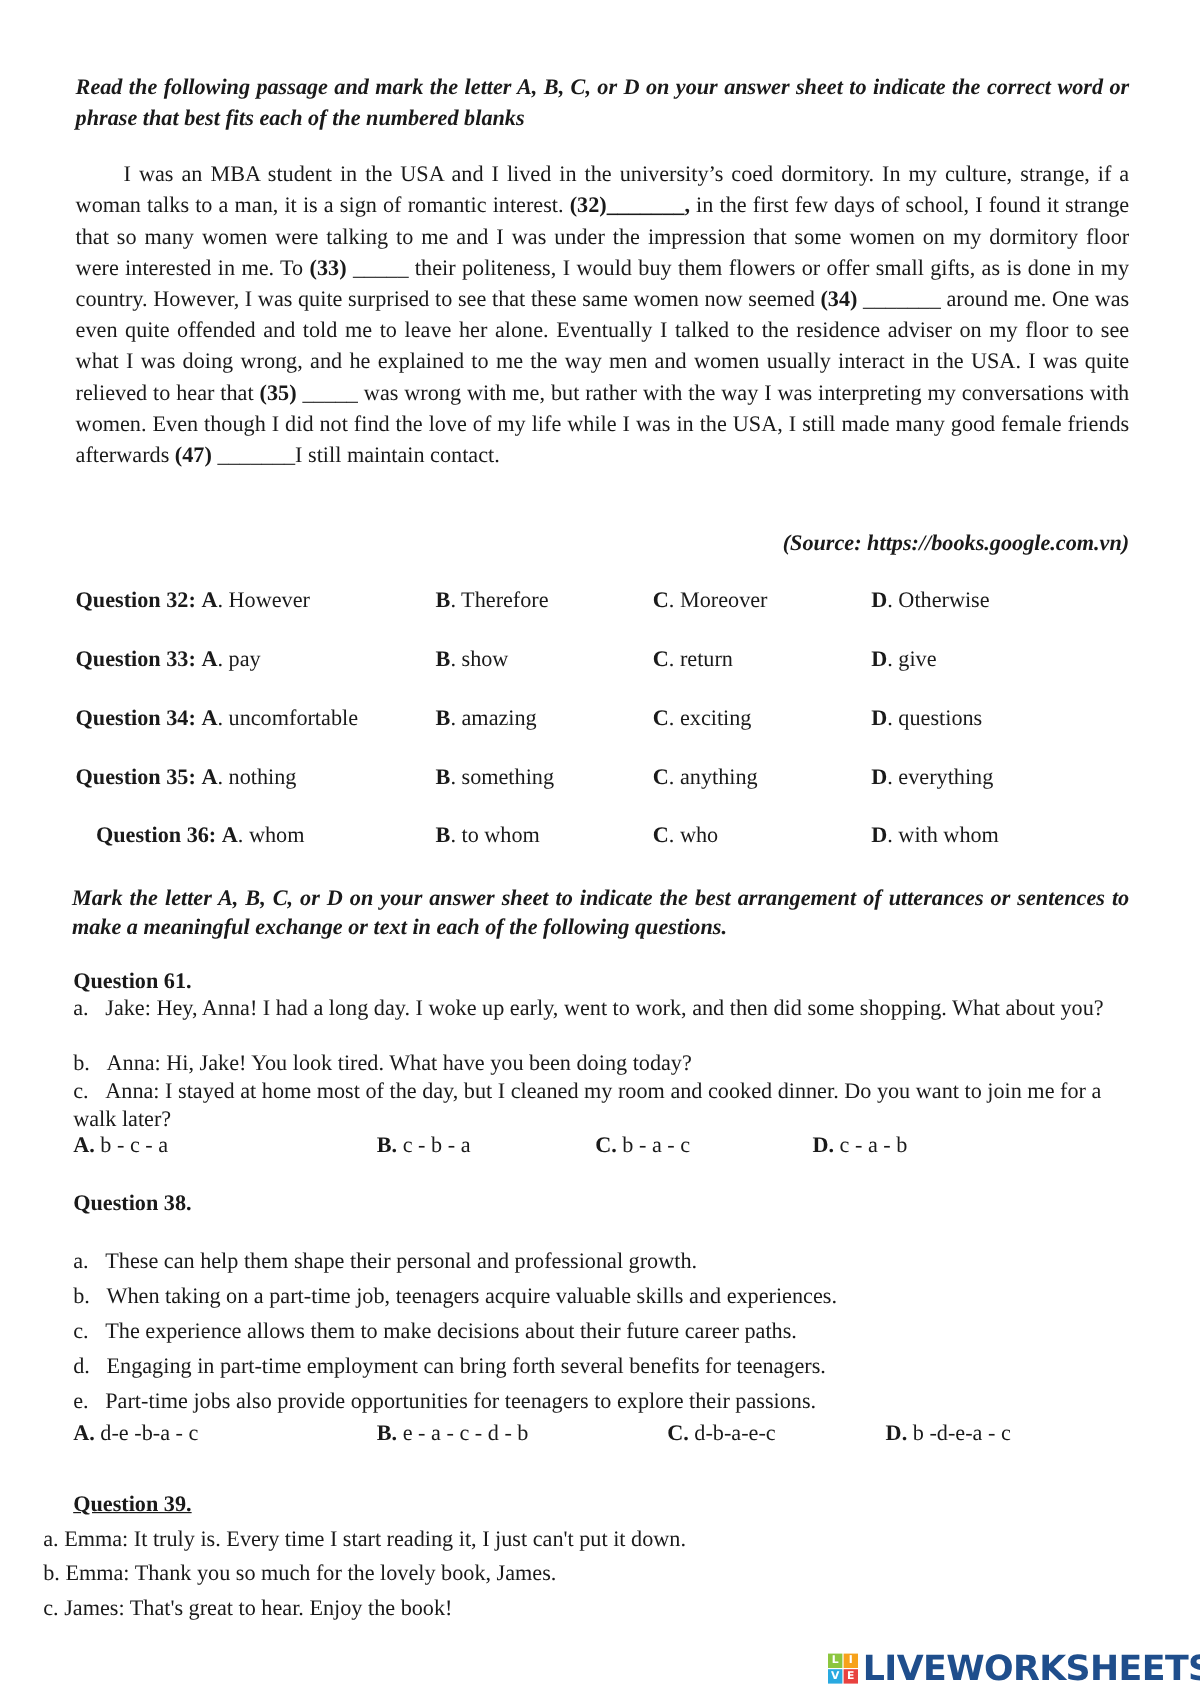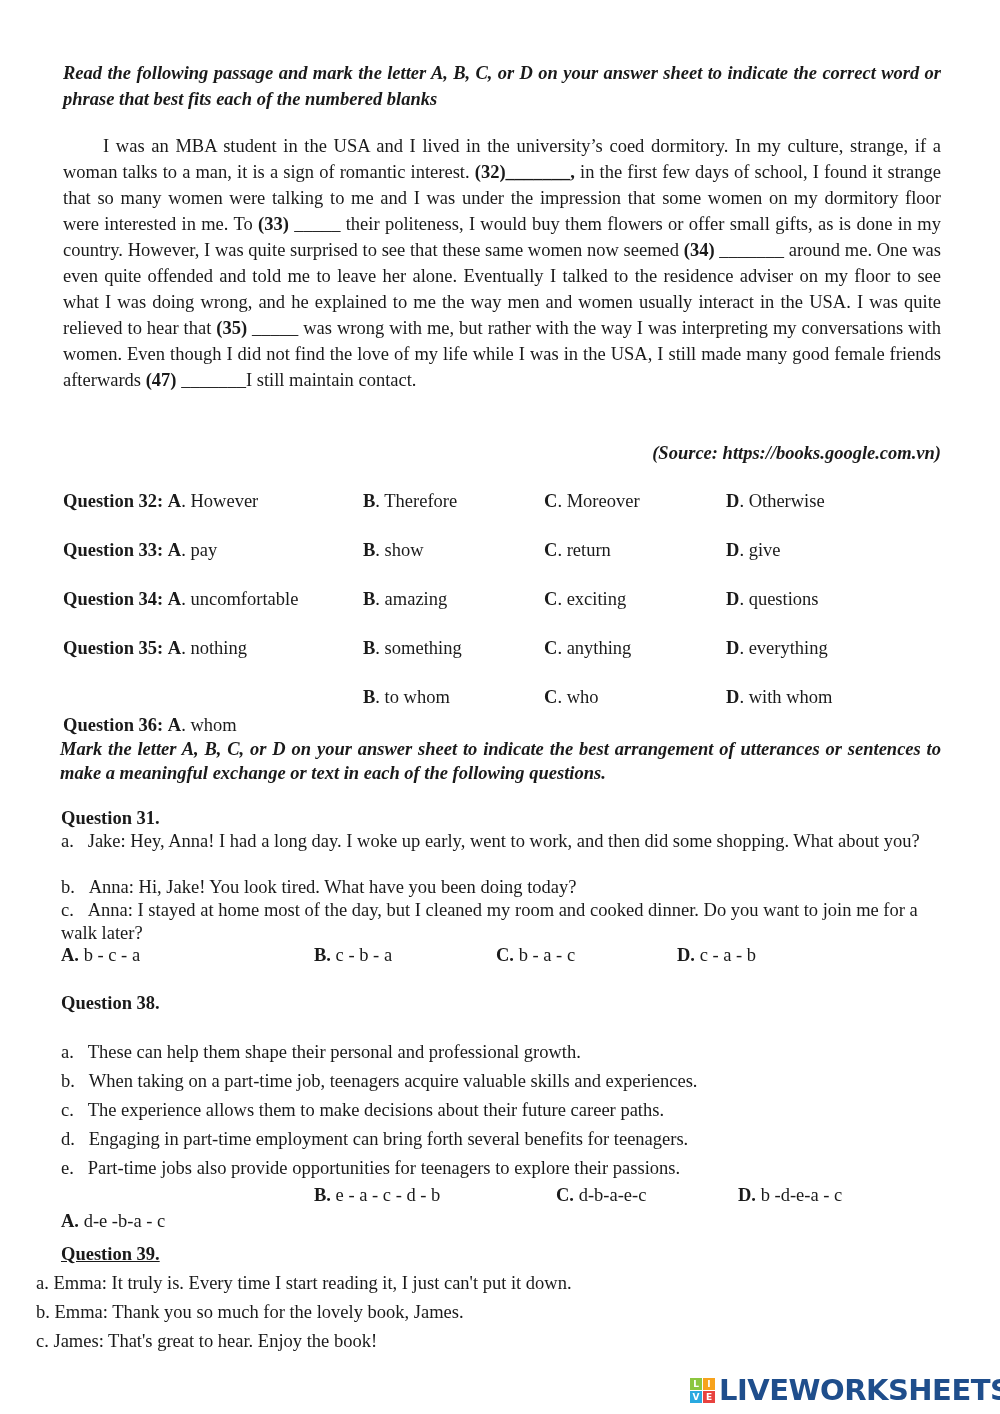--- a/index.html
+++ b/index.html
@@ -85,47 +85,47 @@
   <span class="col" style="left:481px;"><b>C</b><span>. exciting</span></span>
   <span class="col" style="left:663px;"><b>D</b><span>. questions</span></span>
 </div>
 <div class="abs qrow" style="top:638px;">
   <span class="col" style="left:0;"><span class="qhead">Question 35:</span> <b>A</b><span>. nothing</span></span>
   <span class="col" style="left:300px;"><b>B</b><span>. something</span></span>
   <span class="col" style="left:481px;"><b>C</b><span>. anything</span></span>
   <span class="col" style="left:663px;"><b>D</b><span>. everything</span></span>
 </div>
 <div class="abs qrow" style="top:687px;">
-  <span class="col" style="left:0;margin-top:28px;"><span class="qhead">Question 36:</span> <b>A</b><span>. whom</span></span>
+  <span class="col" style="left:17px;"><span class="qhead">Question 36:</span> <b>A</b><span>. whom</span></span>
   <span class="col" style="left:300px;"><b>B</b><span>. to whom</span></span>
   <span class="col" style="left:481px;"><b>C</b><span>. who</span></span>
   <span class="col" style="left:663px;"><b>D</b><span>. with whom</span></span>
 </div>
 
 <div class="abs instr" style="top:737px; left:60px; width:881px; line-height:24px;">Mark the letter A, B, C, or D on your answer sheet to indicate the best arrangement of utterances or sentences to make a meaningful exchange or text in each of the following questions.</div>
 
-<div class="abs line section-title" style="top:807px;">Question 31.</div>
+<div class="abs line section-title" style="top:807px;">Question 61.</div>
 <div class="abs wrap" style="top:830px;">a.&nbsp;&nbsp;&nbsp;Jake: Hey, Anna! I had a long day. I woke up early, went to work, and then did some shopping. What about you?</div>
 <div class="abs wrap" style="top:876px;">b.&nbsp;&nbsp;&nbsp;Anna: Hi, Jake! You look tired. What have you been doing today?</div>
 <div class="abs wrap" style="top:899px;">c.&nbsp;&nbsp;&nbsp;Anna: I stayed at home most of the day, but I cleaned my room and cooked dinner. Do you want to join me for a walk later?</div>
 <div class="abs optrow" style="top:945px;">
   <span class="col" style="left:0;"><b>A.</b><span> b - c - a</span></span>
   <span class="col" style="left:253px;"><b>B.</b><span> c - b - a</span></span>
   <span class="col" style="left:435px;"><b>C.</b><span> b - a - c</span></span>
   <span class="col" style="left:616px;"><b>D.</b><span> c - a - b</span></span>
 </div>
 
 <div class="abs line section-title" style="top:992px;">Question 38.</div>
 <div class="abs line" style="top:1041px;">a.&nbsp;&nbsp;&nbsp;These can help them shape their personal and professional growth.</div>
 <div class="abs line" style="top:1070px;">b.&nbsp;&nbsp;&nbsp;When taking on a part-time job, teenagers acquire valuable skills and experiences.</div>
 <div class="abs line" style="top:1099px;">c.&nbsp;&nbsp;&nbsp;The experience allows them to make decisions about their future career paths.</div>
 <div class="abs line" style="top:1128px;">d.&nbsp;&nbsp;&nbsp;Engaging in part-time employment can bring forth several benefits for teenagers.</div>
 <div class="abs line" style="top:1157px;">e.&nbsp;&nbsp;&nbsp;Part-time jobs also provide opportunities for teenagers to explore their passions.</div>
 <div class="abs optrow" style="top:1185px;">
-  <span class="col" style="left:0;margin-top:26px;"><b>A.</b><span> d-e -b-a - c</span></span>
+  <span class="col" style="left:0;"><b>A.</b><span> d-e -b-a - c</span></span>
   <span class="col" style="left:253px;"><b>B.</b><span> e - a - c - d - b</span></span>
   <span class="col" style="left:495px;"><b>C.</b><span> d-b-a-e-c</span></span>
   <span class="col" style="left:677px;"><b>D.</b><span> b -d-e-a - c</span></span>
 </div>
 
 <div class="abs line section-title" style="top:1243px;text-decoration:underline;">Question 39.</div>
 <div class="abs line" style="top:1272px; left:36px;">a. Emma: It truly is. Every time I start reading it, I just can't put it down.</div>
 <div class="abs line" style="top:1301px; left:36px;">b. Emma: Thank you so much for the lovely book, James.</div>
 <div class="abs line" style="top:1330px; left:36px;">c. James: That's great to hear. Enjoy the book!</div>
 

